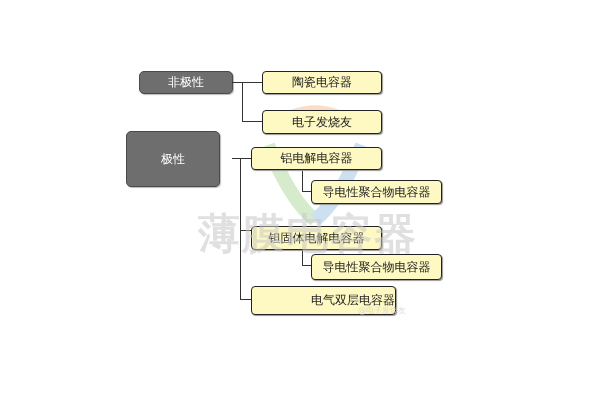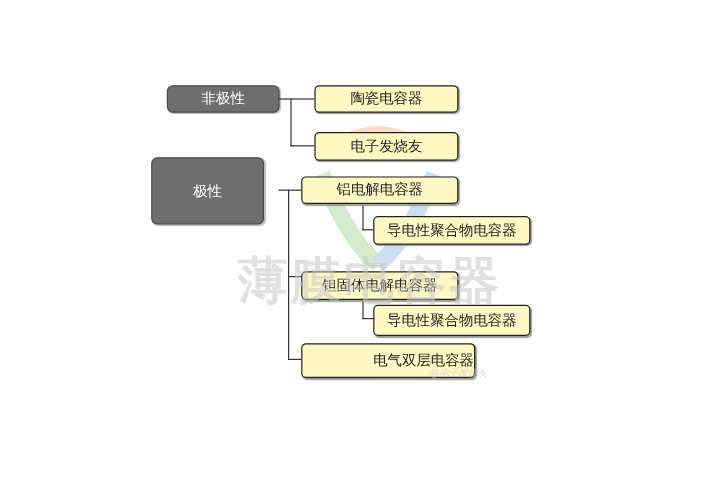--- a/index.html
+++ b/index.html
@@ -3,21 +3,21 @@
 <meta charset="utf-8">
 <style>
   html, body { margin: 0; padding: 0; background: #ffffff; }
   #root { position: relative; width: 600px; height: 356px; overflow: hidden; background: #fff; font-family: "DejaVu Sans", sans-serif; }
   .cat { position: absolute; background: #6e6e6e; border: 1px solid #4a4a4a; border-radius: 5px; color: #fff; display: flex; align-items: center; justify-content: center; text-align: center; font-size: 12px; line-height: 17px; box-shadow: 1px 1px 1px #bbb; }
   .leaf { position: absolute; background: #fef9c3; border: 1.5px solid #222; border-radius: 4px; color: #222; display: flex; align-items: center; justify-content: center; font-size: 12px; box-shadow: 1px 1px 1px #999; z-index: 2; }
   .line { position: absolute; background: #333; z-index: 1; }
   .wm-logo { position: absolute; left: 250px; top: 100px; width: 130px; height: 130px; z-index: 0; opacity: 0.35; }
   .wm-text { position: absolute; left: 198px; top: 206px; font-family: "DejaVu Serif", serif; font-weight: bold; font-size: 42px; color: #c8c8c8; letter-spacing: 2px; opacity: 0.55; z-index: 3; white-space: nowrap; }
   .wm-url { position: absolute; left: 200px; top: 251px; font-family: "DejaVu Serif", serif; font-weight: bold; font-size: 20px; color: #c4c4c4; letter-spacing: 1px; opacity: 0.6; z-index: 3; white-space: nowrap; }
-  .wm-corner { position: absolute; left: 358px; top: 305px; font-size: 8px; color: #cfcfcf; opacity: 0.7; white-space: nowrap; z-index: 3; font-style: italic; }
+  .wm-corner { position: absolute; left: 358px; top: 305px; font-size: 8px; color: #cfcfcf; opacity: 0.7; white-space: nowrap; z-index: 3; }
 </style>
 </head>
 <body>
 
 <div id="root">
 
   <svg class="wm-logo" viewBox="0 0 130 130">
     <path d="M20 30 Q65 -5 110 30" stroke="#f0a060" stroke-width="14" fill="none"></path>
     <path d="M18 45 Q40 100 65 120" stroke="#8cc870" stroke-width="14" fill="none"></path>
     <path d="M112 45 Q90 100 65 120" stroke="#6fa8d8" stroke-width="14" fill="none"></path>

